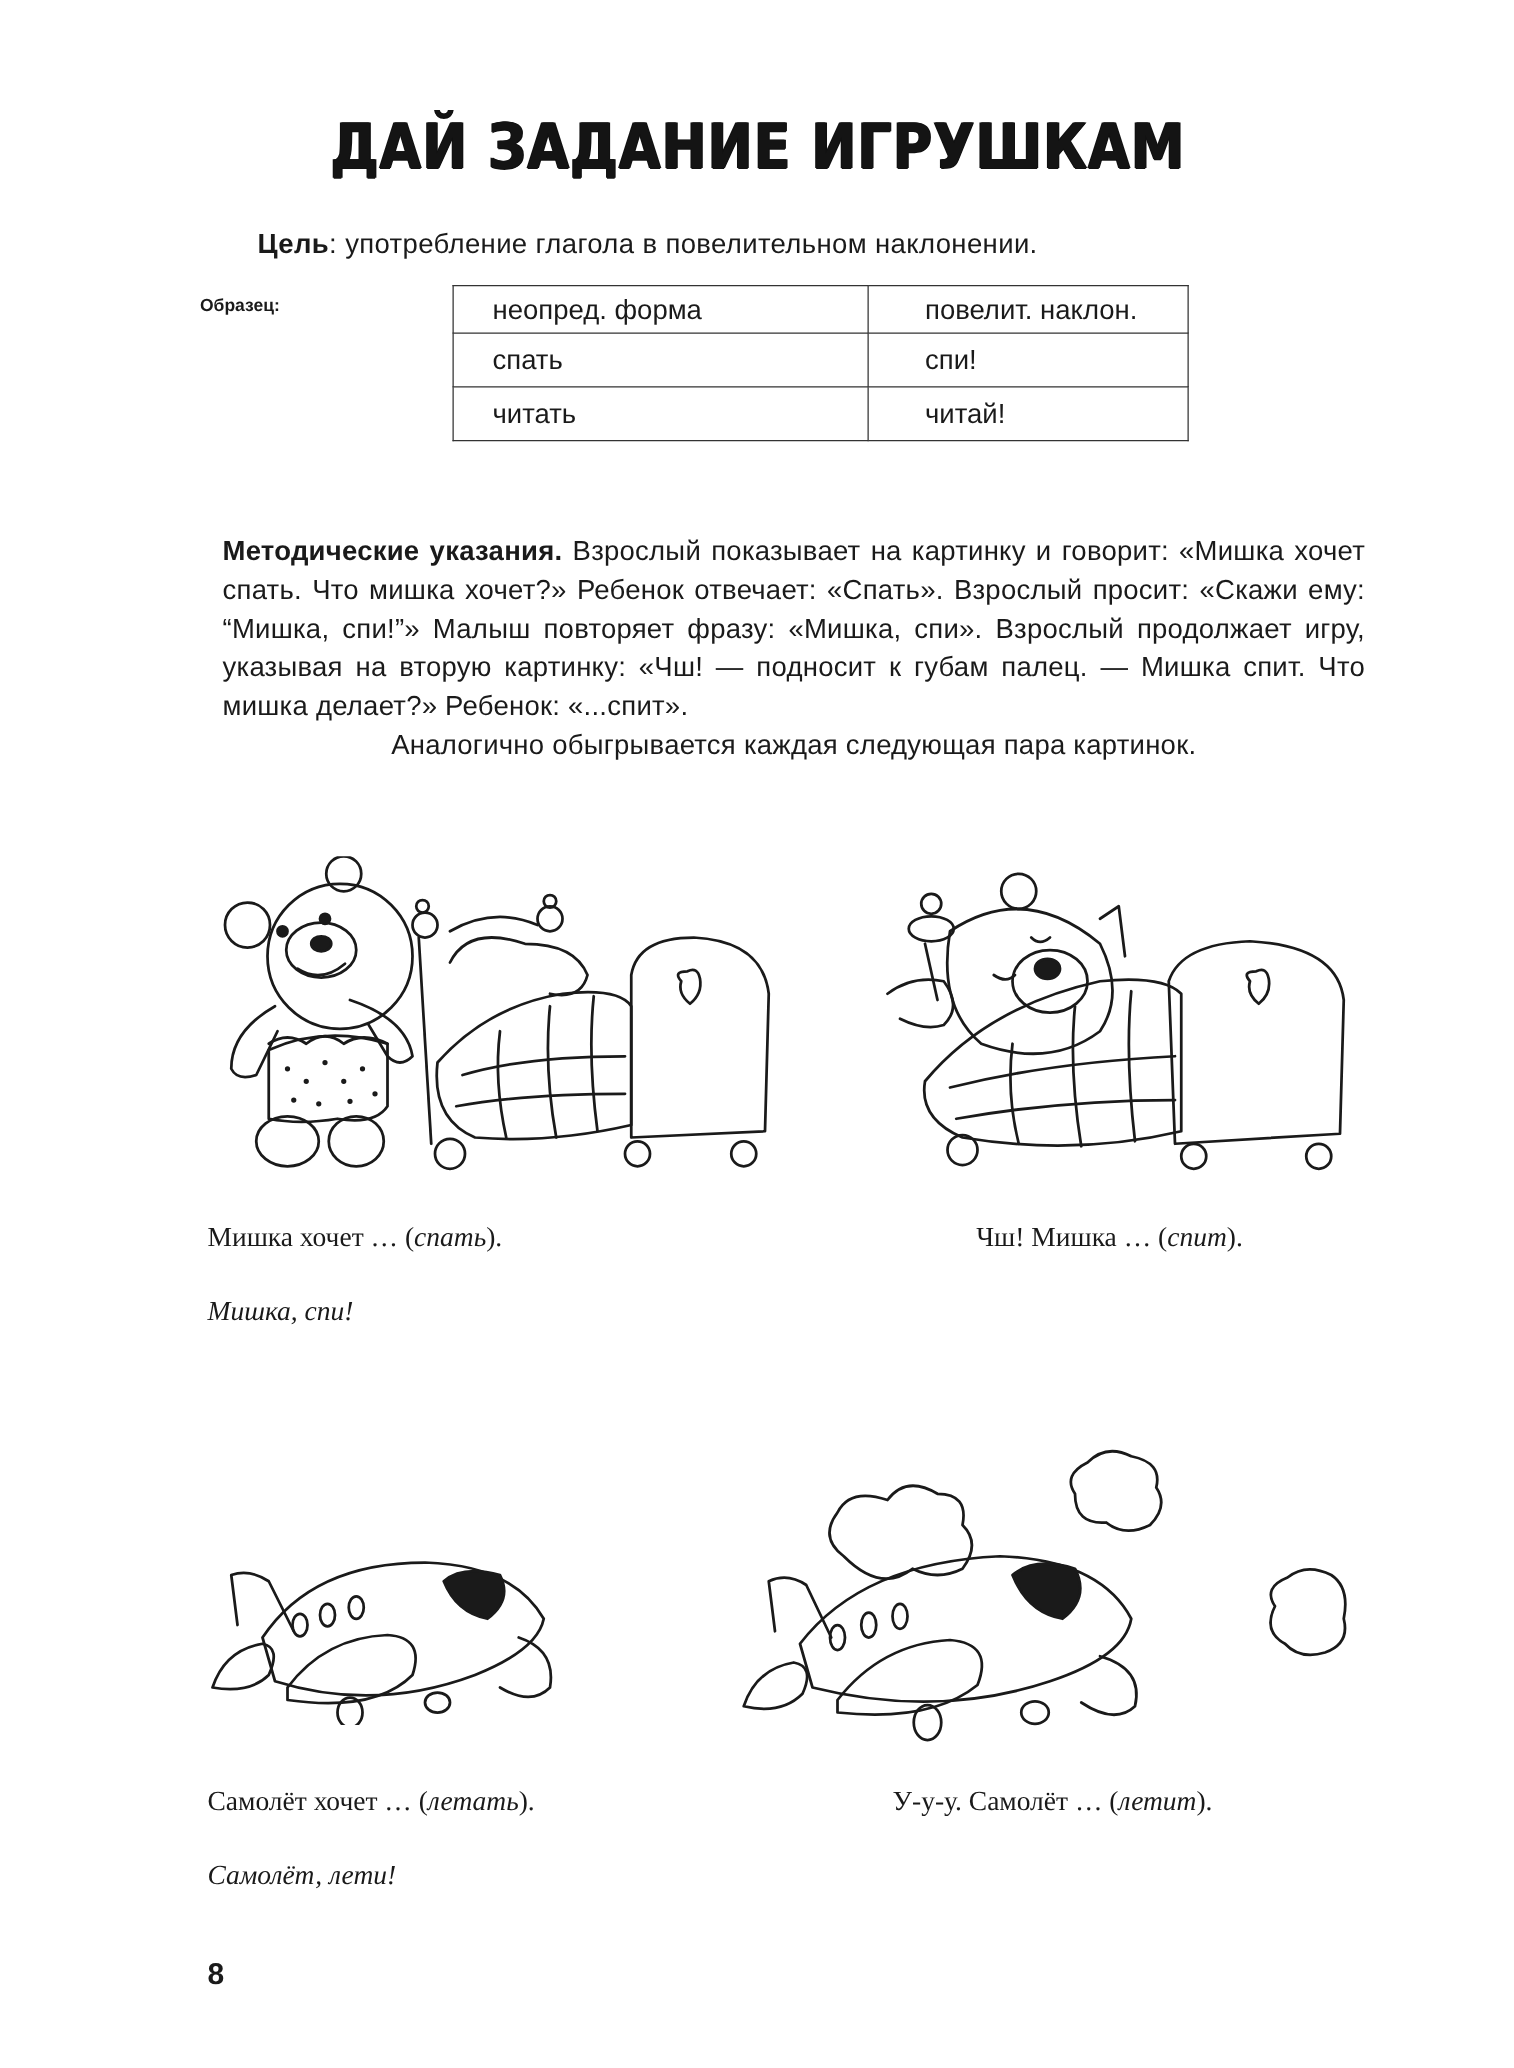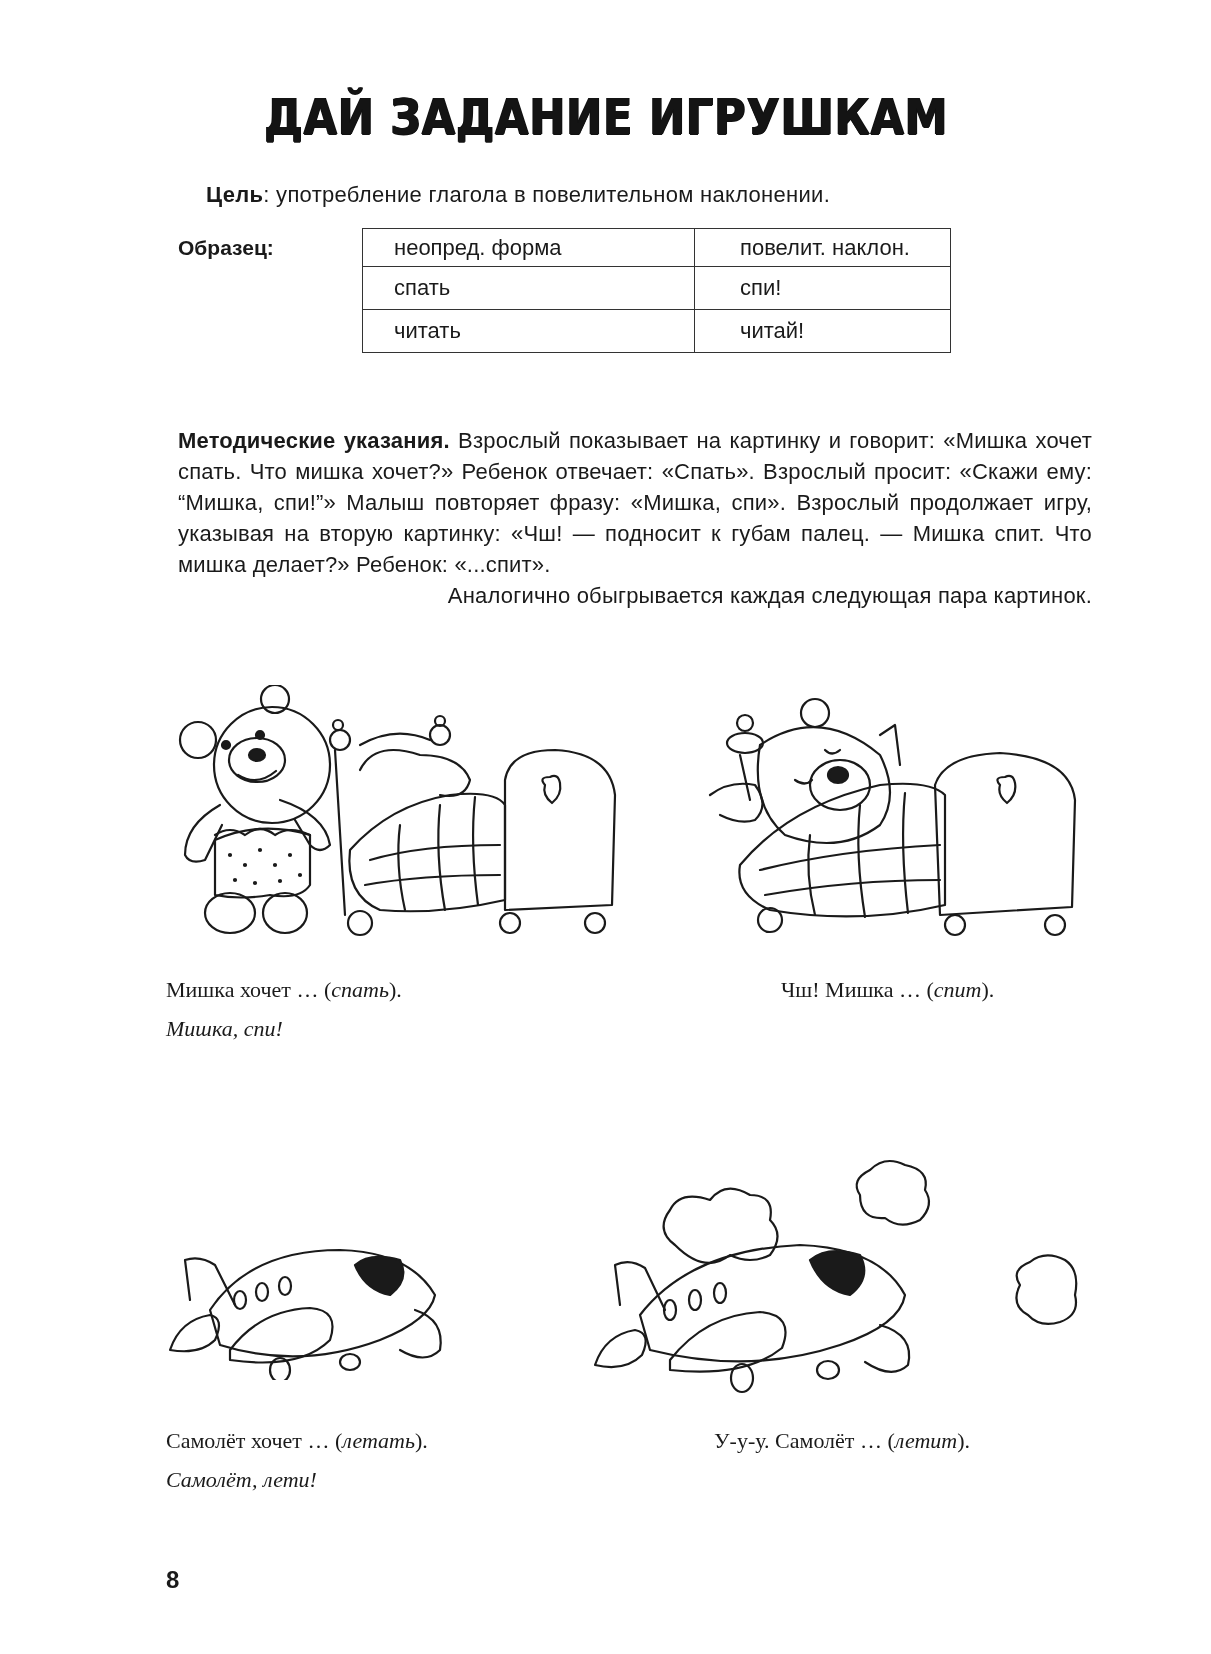--- a/index.html
+++ b/index.html
@@ -10,42 +10,42 @@
 
   .title {
     left: 0; width: 1211px; top: 88px; text-align: center;
     font-family: "DejaVu Sans", sans-serif; font-weight: 900; font-size: 50px;
     letter-spacing: 1px; transform: scaleX(0.86); transform-origin: 612px 0;
     text-shadow: 1px 0 0 #111, -1px 0 0 #111, 0 1px 0 #111;
     color: #141414;
   }
   .goal { left: 166px; top: 182px; font-size: 22px; letter-spacing: 0.3px; }
   .goal b { font-weight: 700; margin-left: 40px; }
-  .sample-label { left: 178px; top: 236px; font-size: 21px; font-weight: 700; }
+  .sample-label { left: 160px; top: 236px; font-size: 14px; font-weight: 700; }
 
   table.sample {
     position: absolute; left: 362px; top: 228px; width: 589px;
     border-collapse: collapse; font-family: "Liberation Sans", sans-serif; font-size: 22px;
   }
   table.sample td { border: 1.5px solid #333; height: 42px; padding: 0 0 0 31px; vertical-align: middle; }
   table.sample td.c1 { width: 300px; }
   table.sample td.c2 { padding-left: 45px; }
   table.sample tr.header td { height: 37px; }
 
   .method {
     left: 178px; top: 425px; width: 914px; font-size: 22px; line-height: 31px;
     text-align: justify; letter-spacing: 0.2px;
   }
   .method p { margin: 0; }
   .method b { font-weight: 700; }
-  .method .last { text-align: right; }
+  .method .last { text-align: center; }
 
   .caption { font-size: 22px; line-height: 1; }
   .caption i { font-style: italic; }
-  .answer { font-size: 22px; font-style: italic; }
+  .answer { font-size: 22px; font-style: italic; margin-top: 20px; }
 
   .page-num { left: 166px; top: 1566px; font-size: 24px; font-weight: 700; }
 
   svg.ill { position: absolute; }
   svg.ill * { fill: none; stroke: #1a1a1a; stroke-width: 2.2; stroke-linecap: round; stroke-linejoin: round; }
   svg.ill .fill { fill: #1a1a1a; }
 </style>
 </head>
 <body>
 

